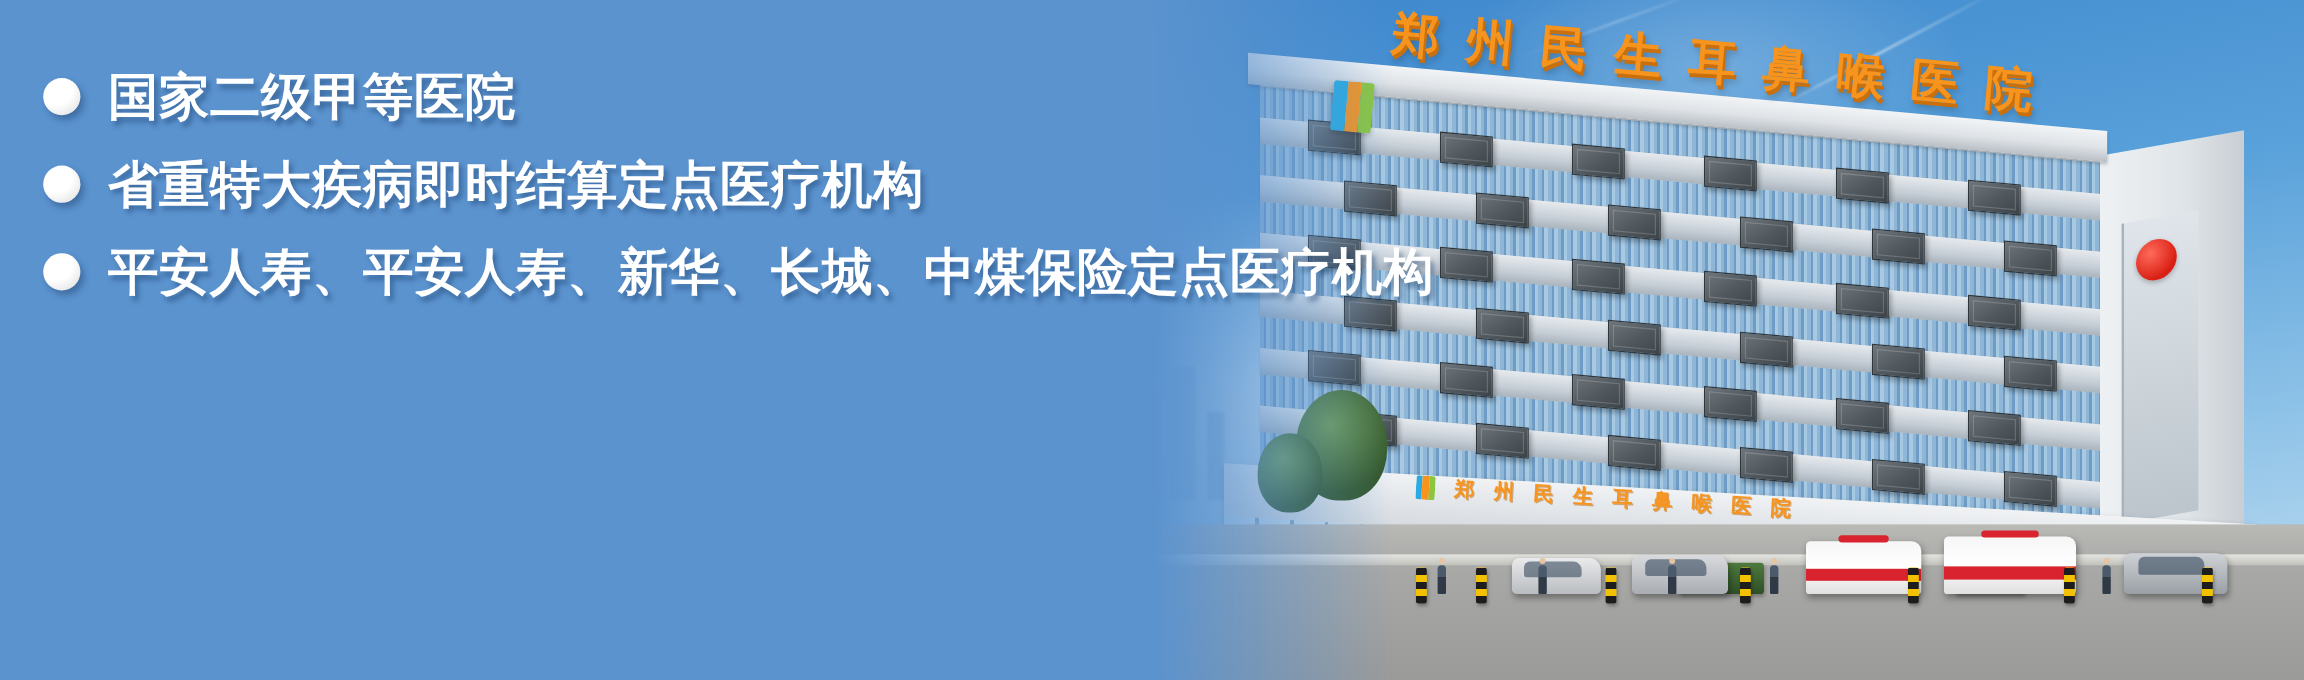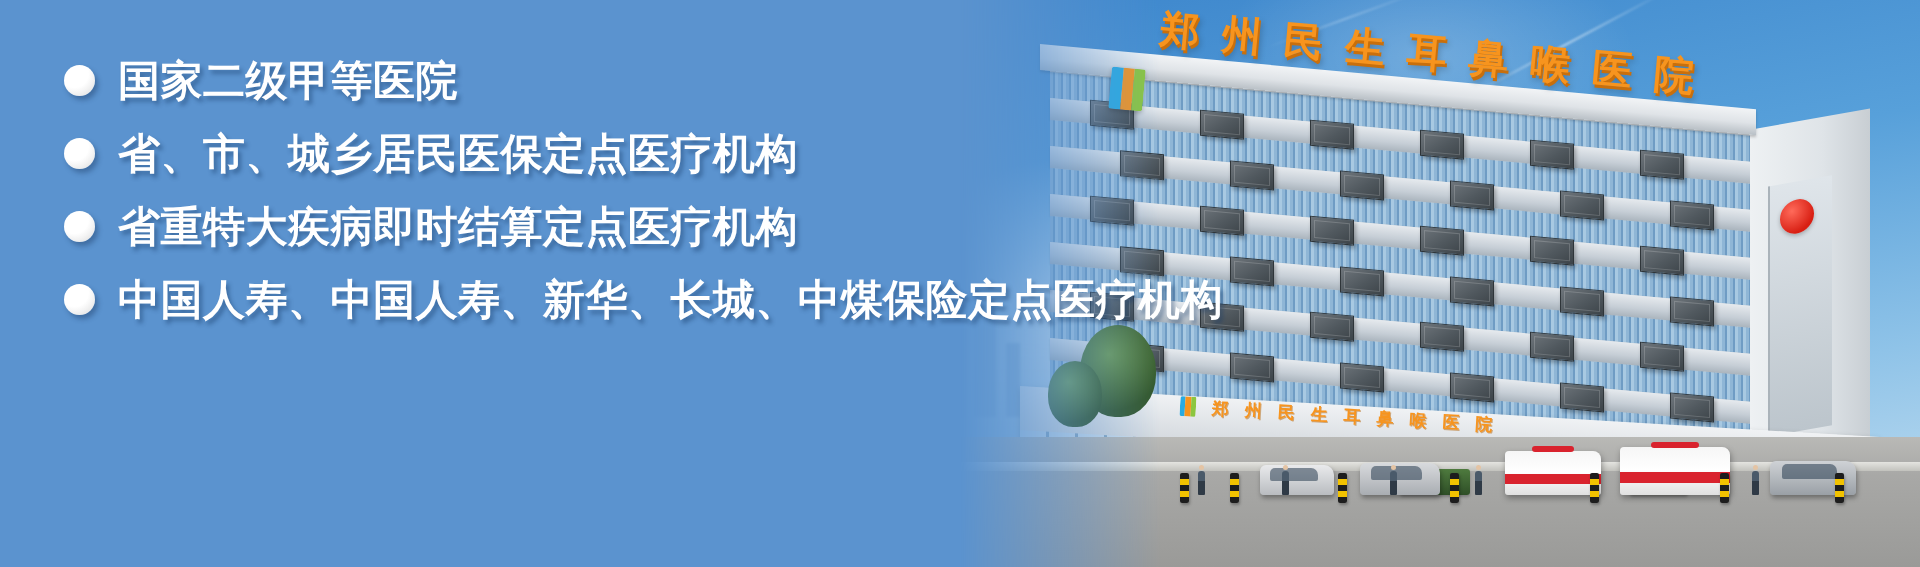--- a/index.html
+++ b/index.html
@@ -316,21 +316,21 @@
     content: "";
     position: absolute;
     left: 1px; top: -6px;
     width: 5px; height: 5px; border-radius: 50%;
     background: #e4c4a4;
   }
 
   
   .bullets {
     position: absolute;
-    left: 64px;
+    left: 36px;
     top: 44px;
     width: 1360px;
   }
   .bullet-row {
     display: flex;
     align-items: center;
     height: 73px;
   }
   .dot {
     flex: 0 0 auto;
@@ -527,31 +527,27 @@
     </div>
   </div>
 
   <div class="bullets">
 
     <div class="bullet-row">
       <span class="dot"></span>
       <span class="btext">国家二级甲等医院</span>
     </div>
 
-    <div class="bullet-row">
-      <span class="dot"></span>
-      <span class="btext">省、市、城乡居民医保定点医疗机构</span>
-    </div>
 
     <div class="bullet-row">
       <span class="dot"></span>
       <span class="btext">省重特大疾病即时结算定点医疗机构</span>
     </div>
 
 
     <div class="bullet-row">
       <span class="dot"></span>
-      <span class="btext">中国人寿、中国人寿、新华、长城、中煤保险定点医疗机构</span>
+      <span class="btext">平安人寿、平安人寿、新华、长城、中煤保险定点医疗机构</span>
     </div>
 
   </div>
 
 </div>
 
 </body></html>

